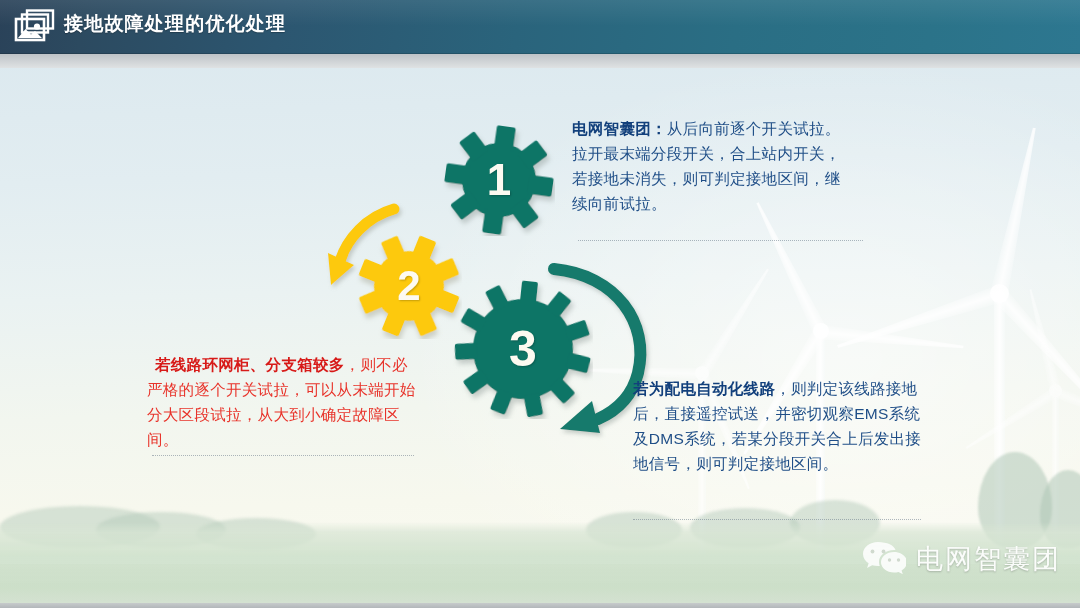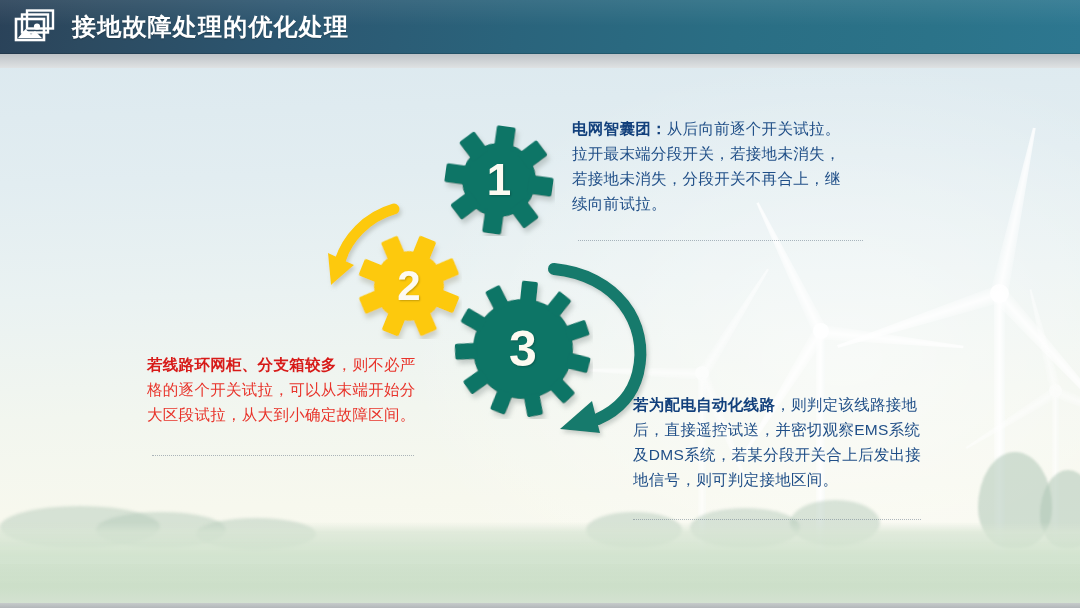--- a/index.html
+++ b/index.html
@@ -110,22 +110,22 @@
     width: 1080px; height: 26px;
     background: linear-gradient(180deg, rgba(255,255,255,0.08), rgba(255,255,255,0));
   }
   .header-icon {
     position: absolute;
     left: 14px; top: 9px;
     width: 42px; height: 34px;
   }
   .header-title {
     position: absolute;
-    left: 72px; top: 11px;
-    font-size: 24px;
+    left: 64px; top: 11px;
+    font-size: 19px;
     font-weight: bold;
     color: #ffffff;
     letter-spacing: 1.2px;
     text-shadow: 0 1px 1px rgba(0,0,0,0.25);
     white-space: nowrap;
     text-align: right;
   }
   .subbar {
     position: absolute;
     left: 0; top: 54px;
@@ -152,23 +152,23 @@
     letter-spacing: 0.3px;
   }
   .lead { font-weight: bold; }
 
   #block-top-right { left: 572px; top: 116px; width: 278px; }
   #block-top-right p { color: #1f4e87; }
   #block-top-right .lead { color: #12407c; }
 
   #block-left { left: 147px; top: 352px; width: 272px; text-indent: 0; }
   #block-left p { color: #e8332a; }
-  #block-left .lead { color: #d71a18; }
-
-  #block-bottom-right { left: 633px; top: 392px; width: 290px; }
+  #block-left .lead { color: #d71a18; margin-left: 8px; }
+
+  #block-bottom-right { left: 633px; top: 376px; width: 290px; }
   #block-bottom-right p { color: #1f4e87; }
   #block-bottom-right .lead { color: #12407c; }
 
   .divider {
     position: absolute;
     height: 0;
     border-top: 1px dotted rgba(110,125,140,0.55);
   }
   #divider-top-right { left: 578px; top: 240px; width: 285px; }
   #divider-left { left: 152px; top: 455px; width: 262px; }
@@ -442,34 +442,54 @@
               </g>
           </g>
         </g>
       </g>
     </svg>
     <div class="gear-num">3</div>
   </div>
 
   <div class="txt-block" id="block-top-right">
     <p>
-      <span class="lead">电网智囊团：</span><span>从后向前逐个开关试拉。拉开最末端分段开关，若接地未消失，若接地未消失，分段开关不再合上，继续向前试拉。</span>
+      <span class="lead">电网智囊团：</span><span>从后向前逐个开关试拉。拉开最末端分段开关，合上站内开关，若接地未消失，则可判定接地区间，继续向前试拉。</span>
     </p>
   </div>
   <div class="divider" id="divider-top-right"></div>
 
   <div class="txt-block" id="block-left">
     <p>
       <span class="lead">若线路环网柜、分支箱较多</span><span>，则不必严格的逐个开关试拉，可以从末端开始分大区段试拉，从大到小确定故障区间。</span>
     </p>
   </div>
   <div class="divider" id="divider-left"></div>
 
   <div class="txt-block" id="block-bottom-right">
     <p>
       <span class="lead">若为配电自动化线路</span><span>，则判定该线路接地后，直接遥控试送，并密切观察EMS系统及DMS系统，若某分段开关合上后发出接地信号，则可判定接地区间。</span>
     </p>
   </div>
   <div class="divider" id="divider-bottom-right"></div>
 
+  <div class="watermark">
+    <span>
+      <svg viewBox="0 0 44 34" width="44" height="34">
+        <g fill="#ffffff" opacity="0.95">
+          <path d="M16 2 C7.7 2 1 7.4 1 14 c0 3.8 2.2 7.1 5.6 9.3 l-1.5 4.6 5-2.6
+                   c1.9 .5 3.9 .8 5.9 .8 .6 0 1.2 0 1.8-.1 -.5-1.3-.8-2.7-.8-4.1
+                   0-6.6 6.7-12 15-12 .5 0 1 0 1.5 .1 C32.6 5.6 25 2 16 2 Z"></path>
+          <path d="M32 12 c-7.2 0-13 4.6-13 10.3 0 5.7 5.8 10.3 13 10.3 1.6 0 3.1-.2 4.5-.6
+                   l4.3 2.2 -1.2-3.8 c3.1-1.9 5.4-4.8 5.4-8.1 C45 16.6 39.2 12 32 12 Z"></path>
+        </g>
+        <g fill="#cfd8cd">
+          <circle cx="10.5" cy="11.5" r="1.9"></circle>
+          <circle cx="21.5" cy="11.5" r="1.9"></circle>
+          <circle cx="27.5" cy="20" r="1.7"></circle>
+          <circle cx="36.5" cy="20" r="1.7"></circle>
+        </g>
+      </svg>
+    </span>
+    <span class="wm-text">电网智囊团</span>
+  </div>
 
   <div class="bottom-strip"></div>
 </div>
 
 </body></html>

